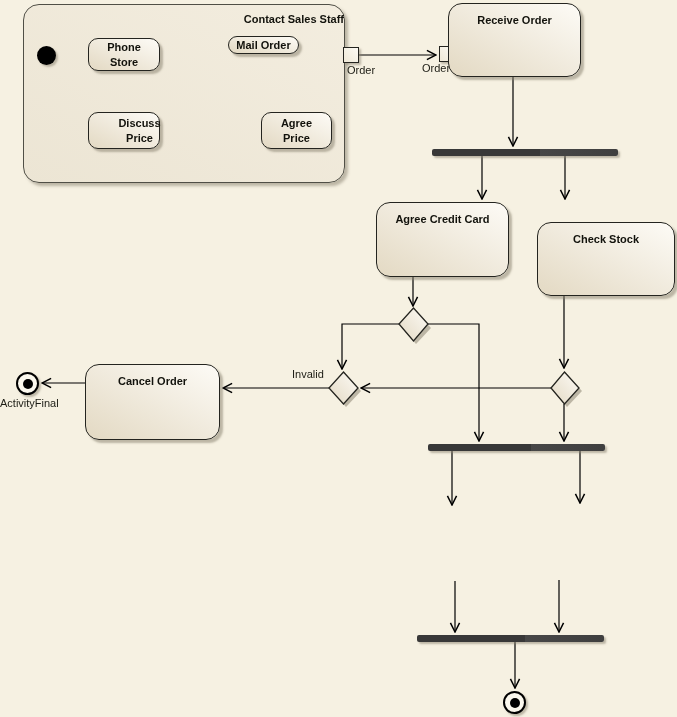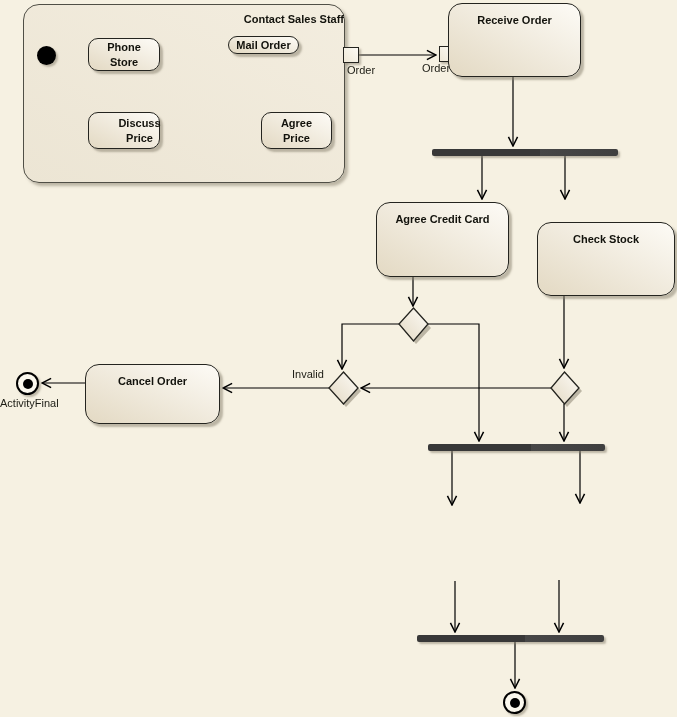--- a/index.html
+++ b/index.html
@@ -156,21 +156,21 @@
   <div class="activity large" style="left:376px;top:202px;width:133px;height:75px;">
     <span>Agree Credit Card</span>
   </div>
 
   <div class="activity large" style="left:537px;top:202px;width:138px;height:74px;margin-top:20px;">
     <span>Check Stock</span>
   </div>
 
   <div class="edge-label" style="left:292px;top:368px;text-align:right;">Invalid</div>
 
-  <div class="activity large" style="left:85px;top:364px;width:135px;height:60px;">
+  <div class="activity large" style="left:85px;top:364px;width:135px;height:76px;">
     <span>Cancel Order</span>
   </div>
 
   <div class="final-node" style="left:16px;top:372px;">
     <span class="dot"></span>
   </div>
   <div class="edge-label" style="left:0px;top:397px;">ActivityFinal</div>
 
   <div class="sync-bar" style="left:428px;top:444px;width:177px;"></div>
 

